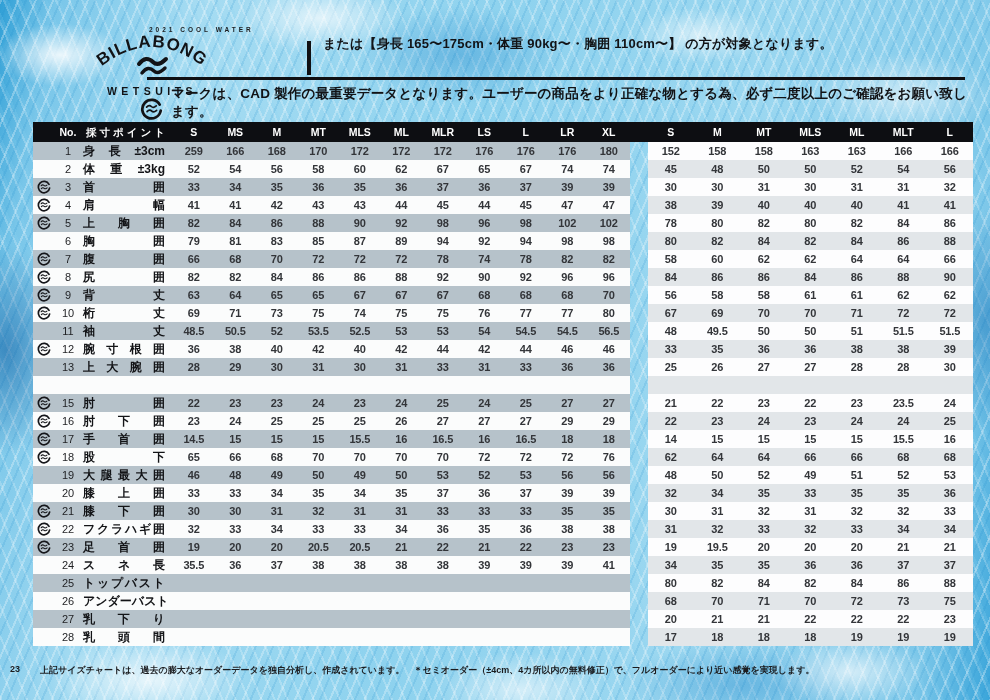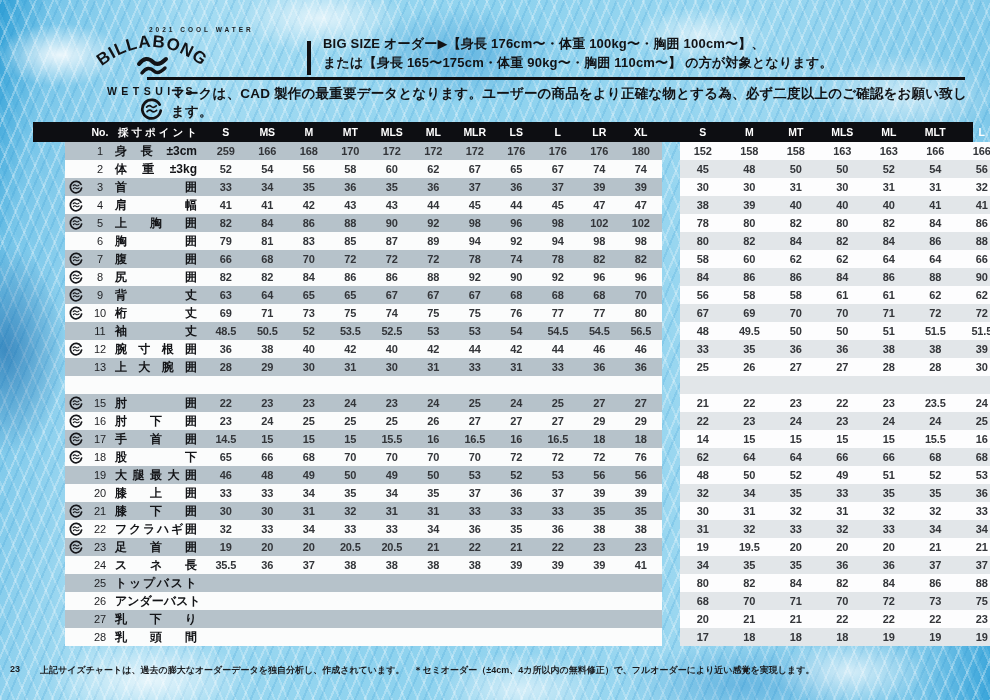--- a/index.html
+++ b/index.html
@@ -31,21 +31,21 @@
   .eyebrow { position:absolute; left:149px; top:26px; font-size:6.5px; font-weight:700; letter-spacing:3px; color:#1c1c1e; }
   .title { position:absolute; left:145px; top:33px; font-size:37px; font-weight:800; letter-spacing:-0.5px; color:#101013; }
   .vbar { position:absolute; left:307px; top:41px; width:4px; height:34px; background:#101013; }
   .bigsize { position:absolute; left:323px; top:34px; width:650px; font-size:13px; font-weight:700; color:#121316; line-height:19px; letter-spacing:0.2px; }
   .hrule { position:absolute; left:147px; top:77px; width:818px; height:2.5px; background:#101013; }
   .cadline { position:absolute; left:140px; top:85px; width:830px; display:flex; align-items:flex-end; gap:8px; }
   .cadline .txt { font-size:13.5px; font-weight:700; color:#121316; letter-spacing:0.2px; }
 
   
   .table { position:absolute; left:33px; top:122px; width:940px; }
-  .trow { display:grid; grid-template-columns:22px 26px 92px repeat(11,41.5px) 18px repeat(7,46.5px); height:18px; align-items:stretch;padding-left:32px; }
+  .trow { display:grid; grid-template-columns:22px 26px 92px repeat(11,41.5px) 18px repeat(7,46.5px); height:18px; align-items:stretch; }
   .thead { height:20px; background:#0d0e12; }
   .hcell { color:#fff; font-size:10.5px; font-weight:700; text-align:center; line-height:20px; }
   .hlabel { letter-spacing:3px; }
   .cell { display:flex; align-items:center; justify-content:center; }
   .num { font-size:11px; font-weight:700; color:#333539; letter-spacing:-0.2px; }
   .no { font-size:11px; font-weight:400; color:#1e1f22; }
   .label { display:block; font-size:12px; font-weight:700; color:#131417;
            line-height:18px; text-align:justify; text-align-last:justify;
            -moz-text-align-last:justify; text-justify:inter-character;
            padding:0 8px 0 2px; overflow:hidden; white-space:nowrap; }
@@ -78,21 +78,20 @@
         <g stroke="#121316" fill="none" stroke-linecap="round">
           <path d="M43 42 q7 -9 14 -2 q5 5 13 -3" stroke-width="4"></path>
           <path d="M46 51 q6 -8 12 -2 q4 4 11 -3" stroke-width="3.4"></path>
         </g>
         <text x="56" y="73" text-anchor="middle" font-family="Liberation Sans, DejaVu Sans, sans-serif" font-size="10.5" font-weight="bold" letter-spacing="4.5" fill="#121316">WETSUITS</text>
       </svg>
     </div>
     <div class="eyebrow">2021 COOL WATER</div>
     <div class="vbar"></div>
     <div class="bigsize">
-      <div>BIG SIZE オーダー▶【身長 176cm〜・体重 100kg〜・胸囲 100cm〜】、</div>
       <div>または【身長 165〜175cm・体重 90kg〜・胸囲 110cm〜】 の方が対象となります。</div>
     </div>
     <div class="hrule"></div>
     <div class="cadline">
       <svg width="24" height="24" viewBox="0 0 20 20">
         <path d="M17.2 6.2 A8.1 8.1 0 1 0 18.1 11.4" fill="none" stroke="#121316" stroke-width="2.4" stroke-linecap="round"></path>
         <path d="M5.8 8.3 q2.2 -2.4 4.1 -.5 q1.7 1.7 4.3 -.6 M6.2 12.3 q2.2 -2.4 4.1 -.5 q1.7 1.7 4.2 -.6" fill="none" stroke="#121316" stroke-width="1.5" stroke-linecap="round"></path>
       </svg>
       <span class="txt">マークは、CAD 製作の最重要データとなります。ユーザーの商品をより正確な物とする為、必ず二度以上のご確認をお願い致します。</span>
     </div>

